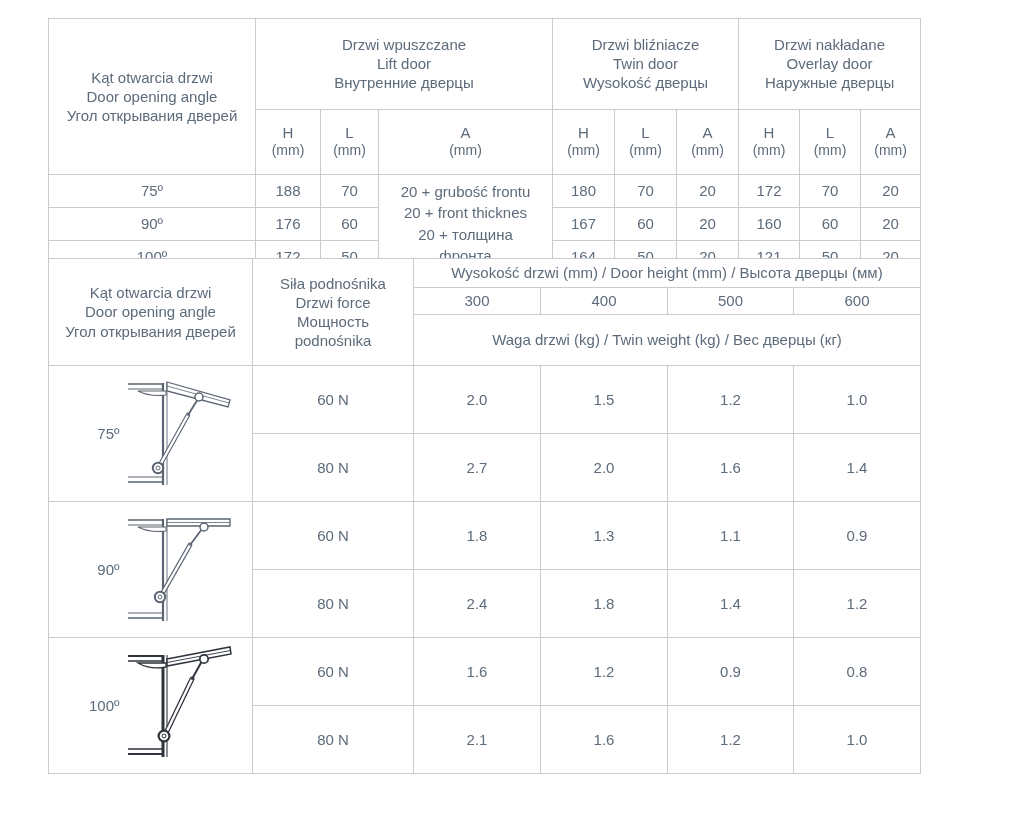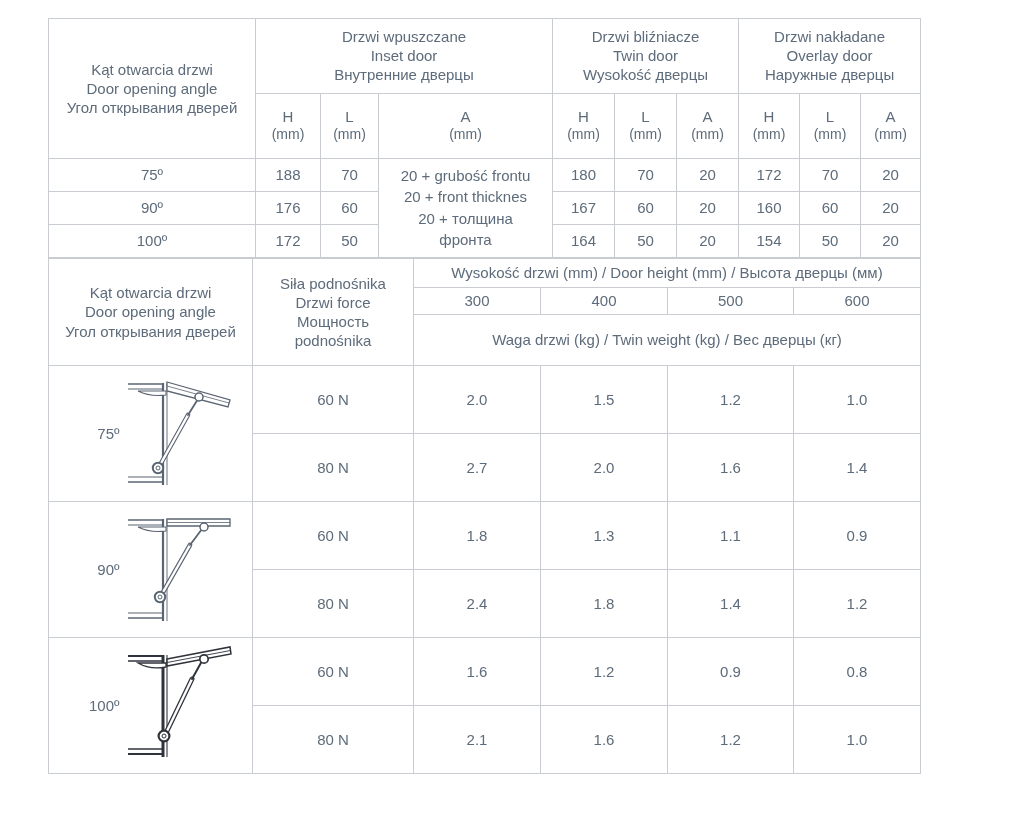--- a/index.html
+++ b/index.html
@@ -46,21 +46,21 @@
     left: 48px;
     top: 18px;
     width: 872px;
   }
   #table-dimensions .angle-head {
     font-size: 15px;
     padding: 6px 8px;
   }
   #table-dimensions .group-head {
     font-size: 15px;
-    padding: 8px 6px;
+    padding: 16px 6px;
   }
   #table-dimensions .sub-head {
     font-size: 15px;
     padding: 8px 4px;
     height: 48px;
   }
   #table-dimensions .sub-head .unit {
     display: block;
     font-size: 14px;
     text-align: center;
@@ -159,21 +159,21 @@
     </colgroup>
     <tbody>
       <tr>
         <td class="angle-head" rowspan="2">
           <div>Kąt otwarcia drzwi</div>
           <div>Door opening angle</div>
           <div>Угол  открывания дверей</div>
         </td>
         <td class="group-head" colspan="3">
           <div>Drzwi wpuszczane</div>
-          <div>Inset door</div>
+          <div>Lift door</div>
           <div>Внутренние дверцы</div>
         </td>
         <td class="group-head" colspan="3">
           <div>Drzwi bliźniacze</div>
           <div>Twin door</div>
           <div>Wysokość дверцы</div>
         </td>
         <td class="group-head" colspan="3">
           <div>Drzwi nakładane</div>
           <div>Overlay door</div>
@@ -246,21 +246,21 @@
         <td class="val">60</td>
         <td class="val">20</td>
       </tr>
       <tr>
         <td class="angle-cell">100º</td>
         <td class="val">172</td>
         <td class="val">50</td>
         <td class="val">164</td>
         <td class="val">50</td>
         <td class="val">20</td>
-        <td class="val">154</td>
+        <td class="val">121</td>
         <td class="val">50</td>
         <td class="val">20</td>
       </tr>
     </tbody>
   </table>
 
   <table class="spec" id="table-loads">
     <colgroup>
       <col style="width:204px">
       <col style="width:161px">

